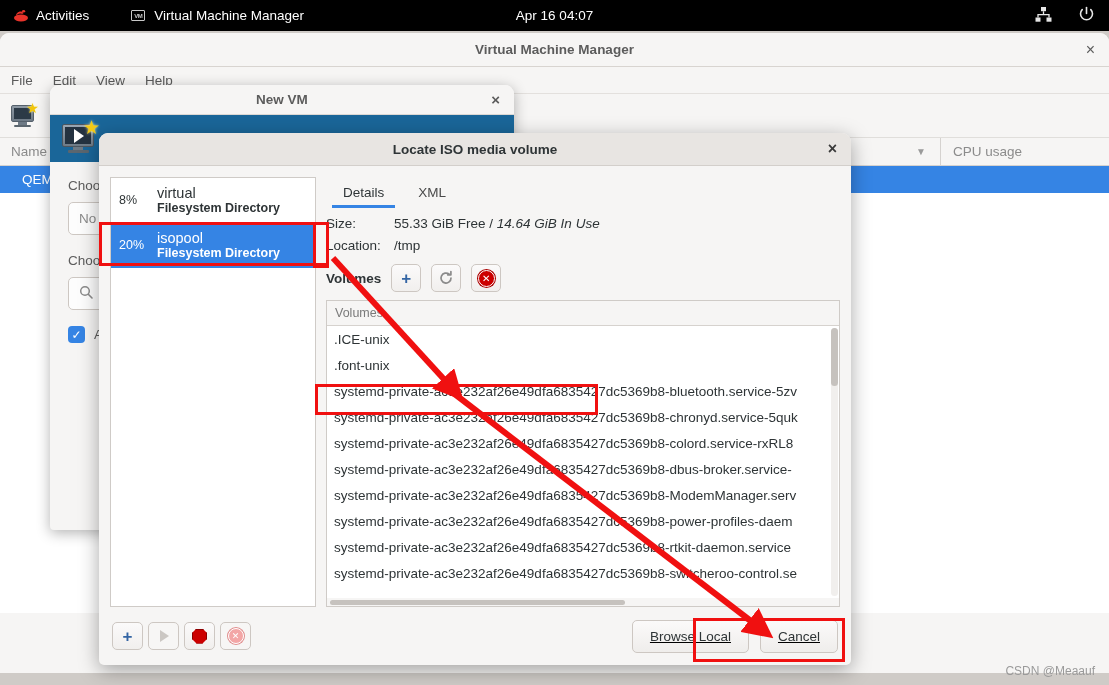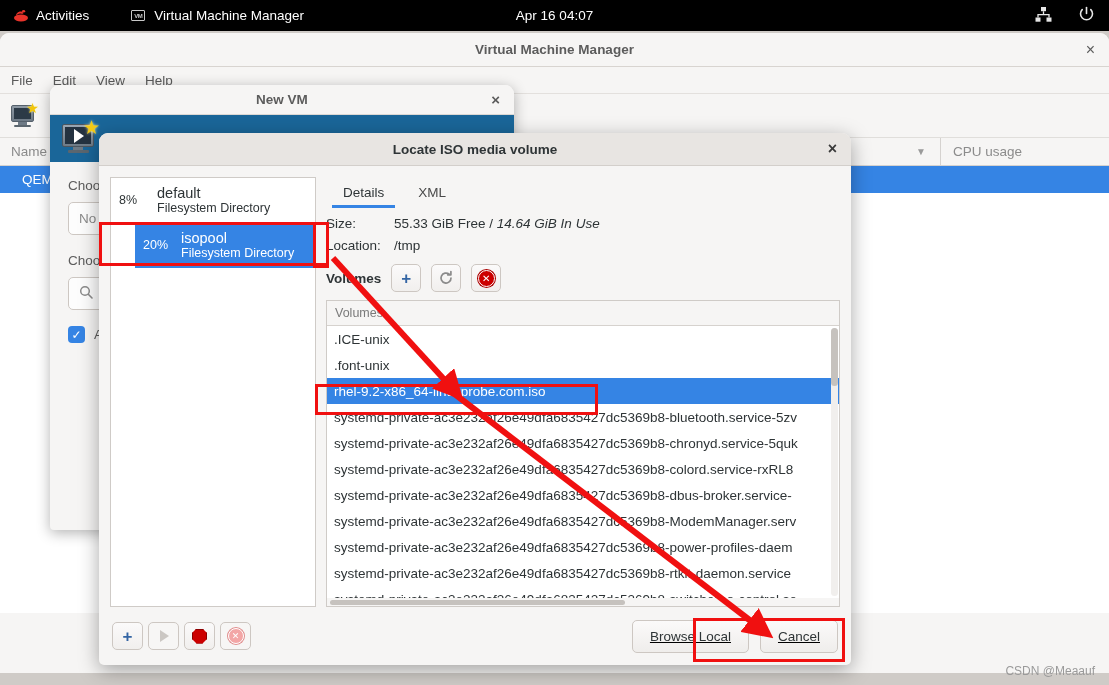--- a/index.html
+++ b/index.html
@@ -177,22 +177,22 @@
     width: 206px; background: #ffffff; border: 1px solid #cfcbc7;
     flex: none; overflow: hidden;
   }
   .pool-item {
     display: flex; align-items: center; gap: 8px;
     padding: 6px 8px 7px 8px; height: 45px;
   }
   .pool-pct { font-size: 12.5px; color: #2e3436; min-width: 30px; }
   .pool-texts { display: flex; flex-direction: column; line-height: 1.12; }
   .pool-name { font-size: 14.5px; color: #2e3436; }
-  .pool-type { font-size: 12.5px; color: #2e3436; }
-  .pool-item.sel { background: #3584e4; margin-left: 24px; }
+  .pool-type { font-size: 12.5px; color: #2e3436; font-weight: bold; }
+  .pool-item.sel { background: #3584e4; }
   .pool-item.sel .pool-pct, .pool-item.sel .pool-name, .pool-item.sel .pool-type { color: #ffffff; }
 
   .iso-right { flex: 1; display: flex; flex-direction: column; min-width: 0; }
   .tabs { display: flex; height: 31px; align-items: stretch; gap: 0; flex: none; }
   .tab {
     padding: 0 17px; display: flex; align-items: center;
     font-size: 13.5px; color: #4a4a4a; position: relative;
   }
   .tab.active { color: #2e3436; }
   .tab.active::after {
@@ -405,21 +405,21 @@
       <span>Locate ISO media volume</span>
       <span class="iso-close">×</span>
     </div>
 
     <div class="iso-main">
 
       <div class="pool-list">
         <div class="pool-item">
           <span class="pool-pct">8%</span>
           <span class="pool-texts">
-            <span class="pool-name">default</span>
+            <span class="pool-name">virtual</span>
             <span class="pool-type">Filesystem Directory</span>
           </span>
         </div>
         <div class="pool-item sel">
           <span class="pool-pct">20%</span>
           <span class="pool-texts">
             <span class="pool-name">isopool</span>
             <span class="pool-type">Filesystem Directory</span>
           </span>
         </div>
@@ -469,23 +469,20 @@
             <span>Volumes</span>
           </div>
           <div class="vol-scroll">
             <div class="vol-rows">
               <div class="vol-row">
                   <span>.ICE-unix</span>
                 </div>
               <div class="vol-row">
                   <span>.font-unix</span>
                 </div>
-              <div class="vol-row sel">
-                  <span>rhel-9.2-x86_64-linuxprobe.com.iso</span>
-                </div>
               <div class="vol-row">
                   <span>systemd-private-ac3e232af26e49dfa6835427dc5369b8-bluetooth.service-5zv</span>
                 </div>
               <div class="vol-row">
                   <span>systemd-private-ac3e232af26e49dfa6835427dc5369b8-chronyd.service-5quk</span>
                 </div>
               <div class="vol-row">
                   <span>systemd-private-ac3e232af26e49dfa6835427dc5369b8-colord.service-rxRL8</span>
                 </div>
               <div class="vol-row">

